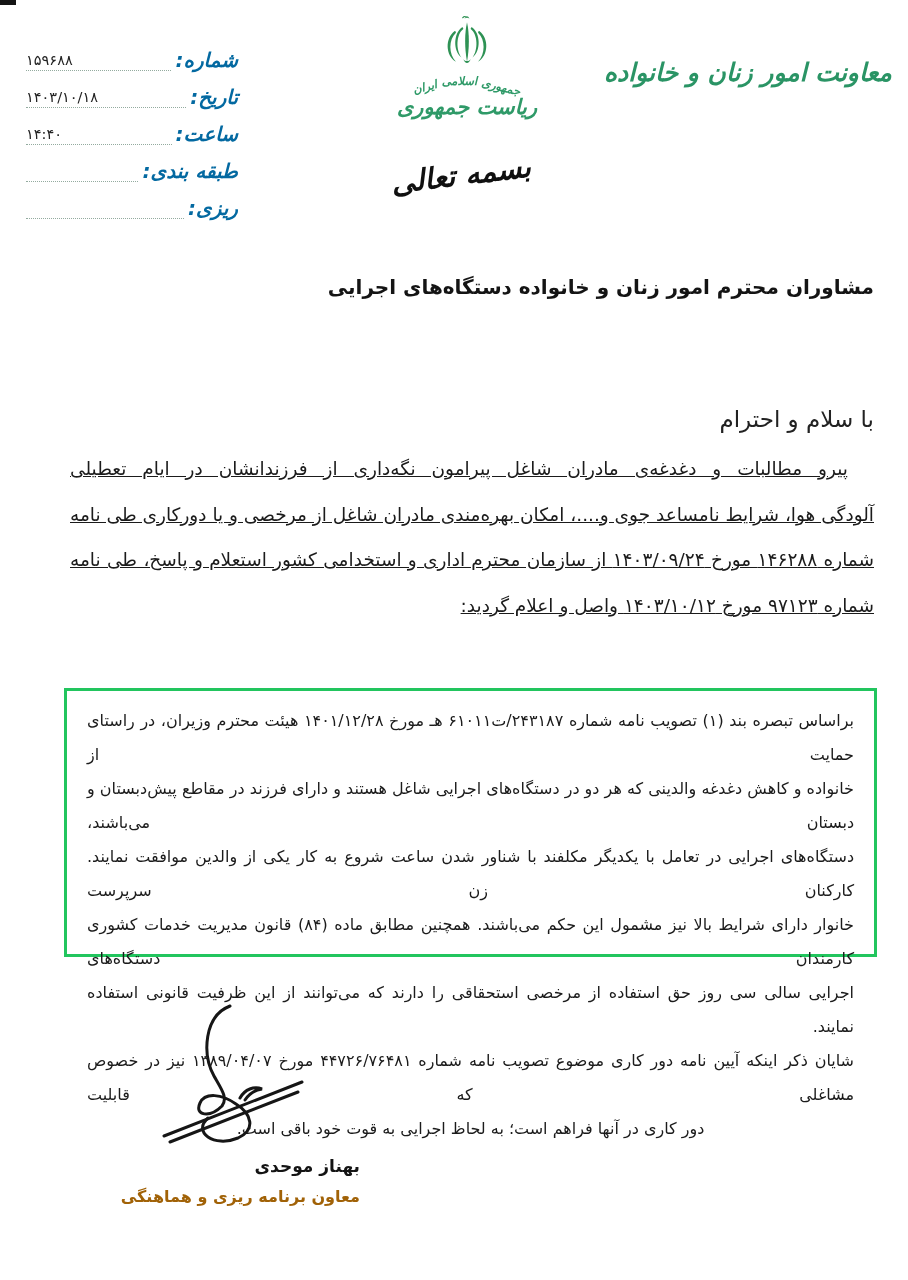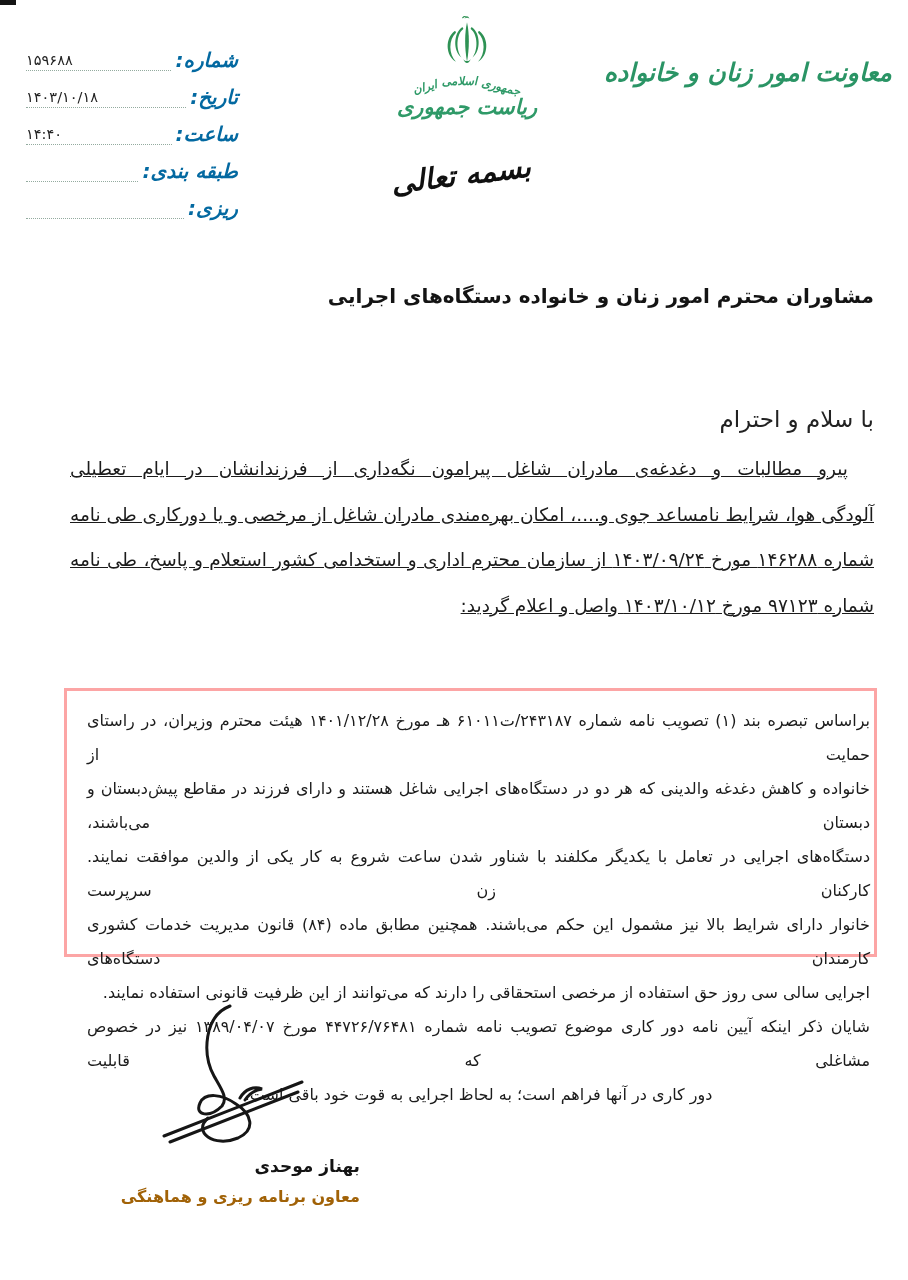--- a/index.html
+++ b/index.html
@@ -45,35 +45,35 @@
     transform:rotate(-7deg);
   }
 
   
   .org-title {
     position:absolute; top:58px; right:16px; width:290px; text-align:right;
     color:#2a9465; font-size:25px; font-weight:bold; font-style:italic;
   }
 
   
-  .recipients { position:absolute; top:270px; right:34px; left:34px; }
+  .recipients { position:absolute; top:261px; right:34px; left:34px; }
   .recipient-line { font-weight:bold; font-size:20px; color:#141414; line-height:52px; }
 
   
   .salutation { position:absolute; top:406px; right:34px; font-size:23px; color:#222; }
   .body-block { position:absolute; top:446px; right:34px; left:70px; font-size:18.5px; line-height:45.5px; color:#1b1b1b;text-decoration:underline; }
   .jline { text-align:justify; text-align-last:justify; }
   .jline.first { text-indent:26px; }
   .jline.endline { text-align-last:right; }
   .jline.centerline { text-align-last:center; }
 
   
   .quote-box {
     position:absolute; top:688px; left:64px; right:31px; height:269px;
-    border:3px solid #fca5a5; padding:13px 4px 0 20px;
+    border:3px solid #22c55e; padding:13px 20px 0 20px;
   }
   .box-line { font-size:16px; line-height:34px; color:#1b1b1b; text-align:justify; text-align-last:justify; }
 
   
   .signature-block { position:absolute; top:1000px; left:104px; width:256px; }
   .signature-mark { display:block; margin:0 auto; }
   .signer-name  { font-weight:bold; font-size:17px; color:#141414; margin-top:4px; }
   .signer-title { font-weight:bold; font-size:16px; color:#a16207; margin-top:11px; }
 </style>
 </head>

